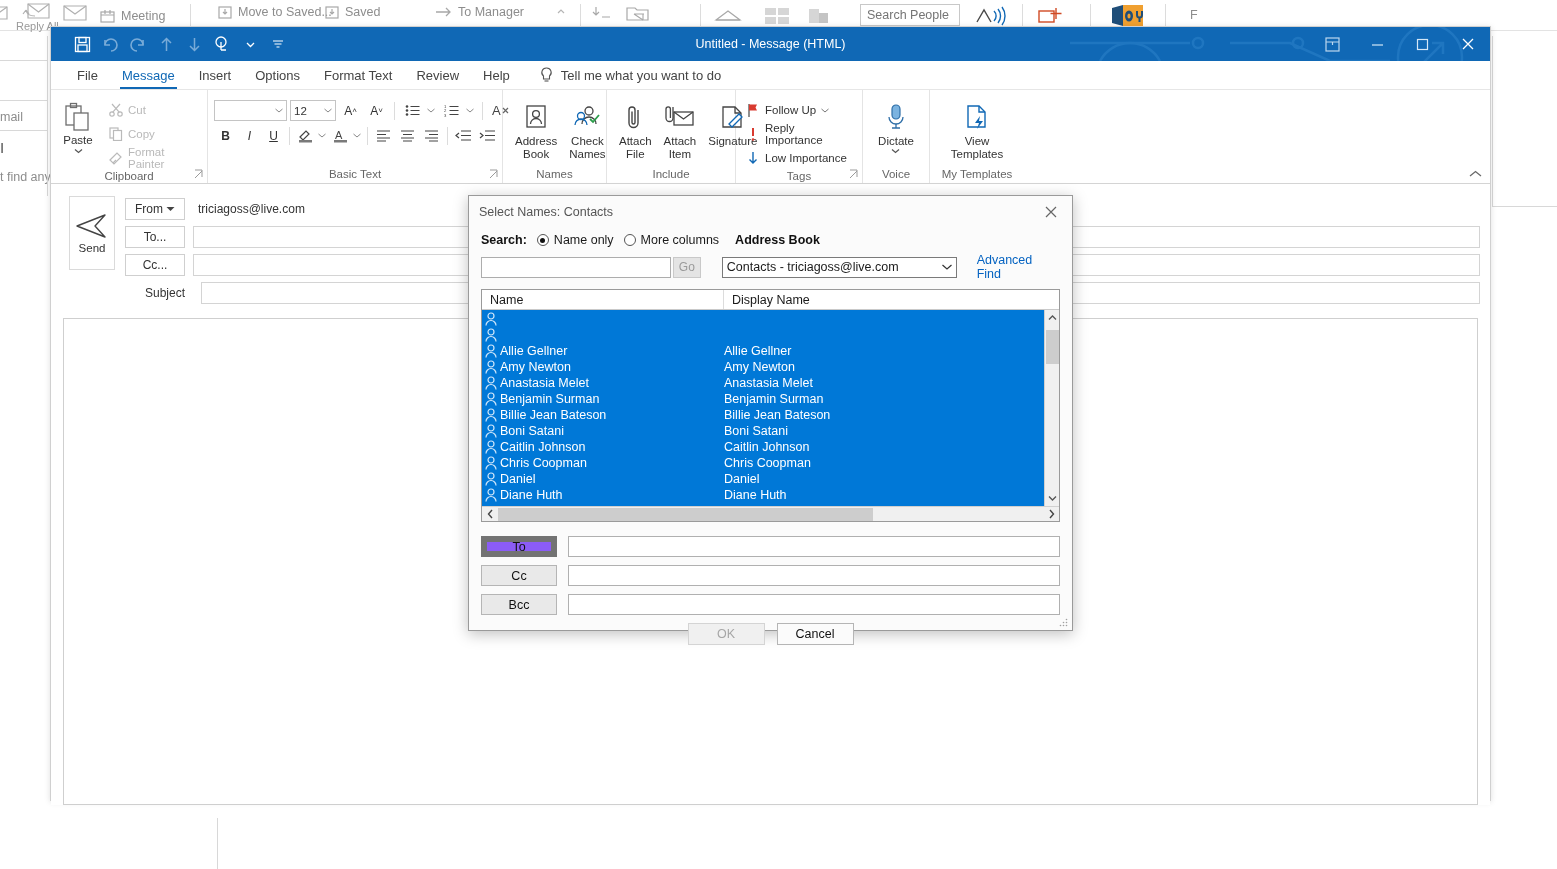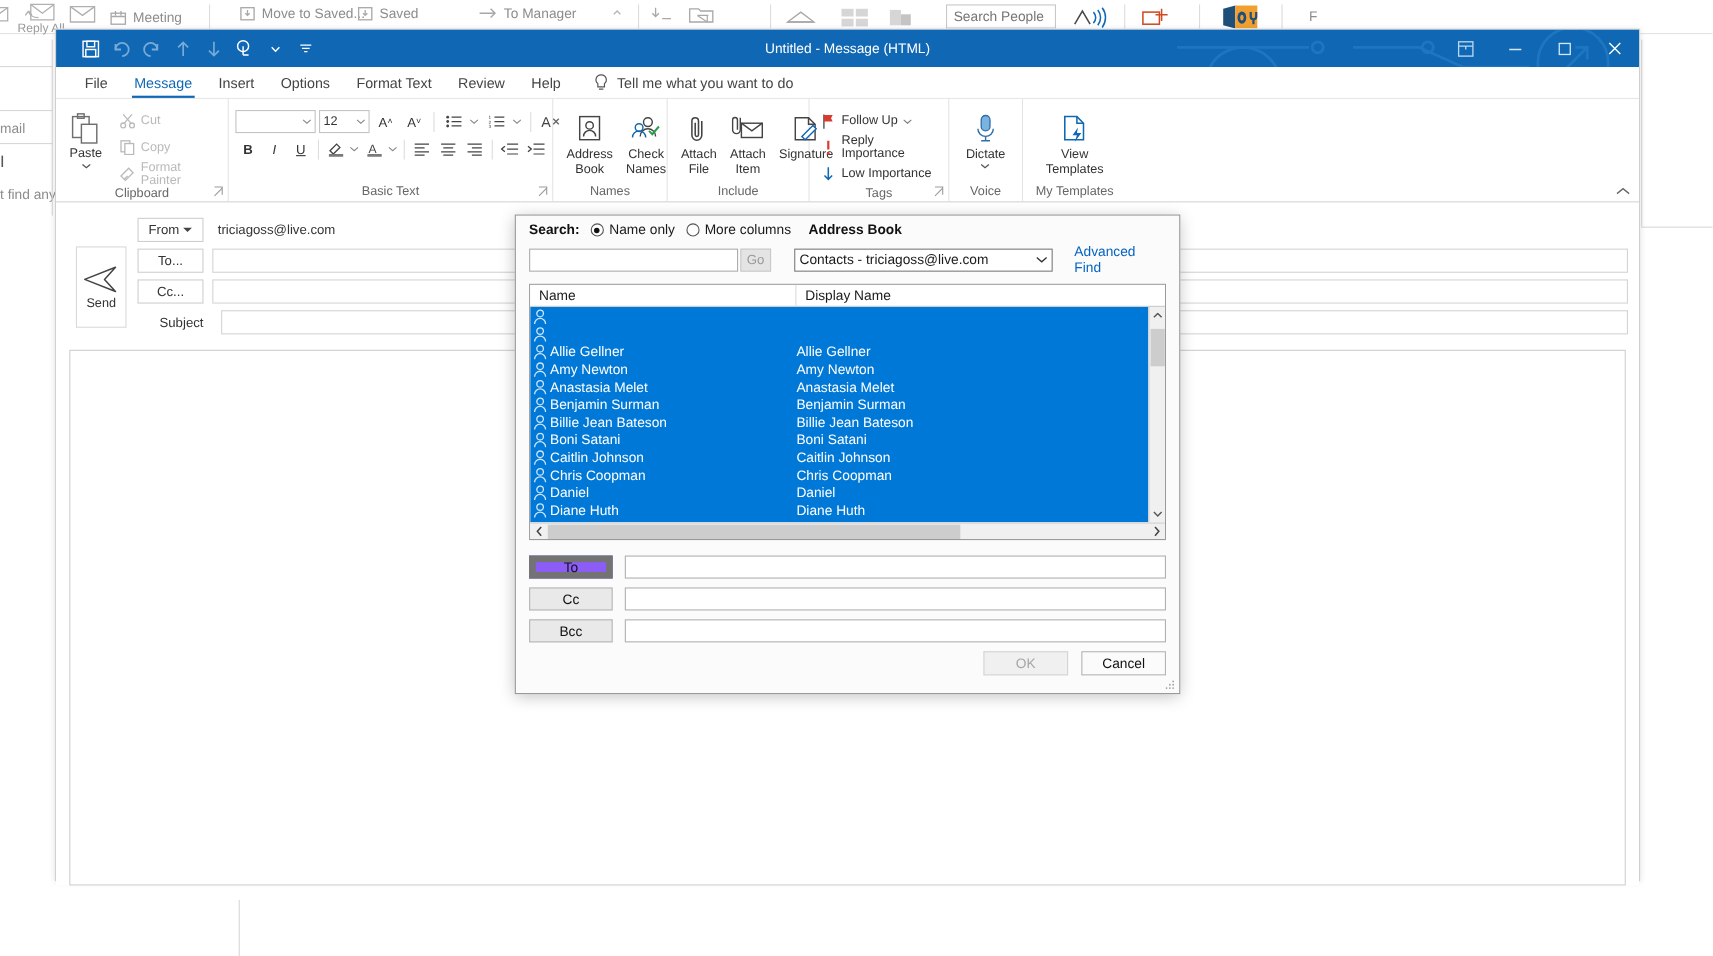--- a/index.html
+++ b/index.html
@@ -93,21 +93,21 @@
   .vdiv { width:1px; height:18px; background:#dcdcdc; margin:0 3px; }
   .fmtrow { display:flex; align-items:center; gap:1px; }
 
   .collapse-ribbon { position:absolute; right:8px; bottom:4px; color:#6a6a6a; font-size:11px; }
 
   
   .composewrap { padding:8px 0 0 0; background:#fff; }
   .compose { display:flex; padding:4px 10px 0 18px; }
   .sendbtn {
     width:46px; height:74px; border:1px solid #dadada; display:flex; flex-direction:column;
-    align-items:center; justify-content:center; gap:3px; font-size:11.5px; color:#333; margin-right:10px;margin-top:28px;
+    align-items:center; justify-content:center; gap:3px; font-size:11.5px; color:#333; margin-right:10px;
   }
   .fields { flex:1; }
   .frow { display:flex; align-items:center; height:26px; margin-bottom:2px;text-align:center; }
   .fbtn {
     width:60px; height:22px; border:1px solid #cfcfcf; background:#fff; font-size:12px;
     color:#333; display:flex; align-items:center; justify-content:center; gap:3px;
   }
   .fbtn.plain { border:none; background:transparent; justify-content:flex-end; padding-right:8px; width:68px; }
   .finput { flex:1; height:22px; border:1px solid #d4d4d4; background:#fff; margin-left:8px;
             font-size:12px; color:#333; padding:0 5px; display:flex; align-items:center; }
@@ -153,21 +153,21 @@
   .hsbtn { width:16px; display:flex; align-items:center; justify-content:center; color:#555; font-size:9px; }
   .hthumb { position:absolute; left:16px; top:1px; height:13px; width:375px; background:#cdcdcd; }
 
   .recips { margin-top:14px; }
   .rrow { display:flex; align-items:center; margin-bottom:8px; }
   .rbtn { width:76px; height:21px; border:1px solid #b5b5b5; background:#e9e9e9; font-size:12.5px;
           display:flex; align-items:center; justify-content:center; color:#111; }
   .rbtn.focus { border:6px solid #737373; background:#8b5cf6; }
   .rinput { flex:1; height:21px; border:1px solid #b0b0b0; background:#fff; margin-left:11px; }
 
-  .dlgbtns { display:flex; justify-content:flex-end; gap:12px; margin-top:6px; padding-right:0; }
+  .dlgbtns { display:flex; justify-content:center; gap:12px; margin-top:6px; padding-right:0; }
   .dbtn { width:77px; height:22px; border:1px solid #b5b5b5; background:#fbfbfb; font-size:12.5px;
           display:flex; align-items:center; justify-content:center; color:#111; }
   .dbtn.dis { color:#a6a6a6; background:#f0f0f0; border-color:#d4d4d4; }
   .grip { position:absolute; right:3px; bottom:2px; width:10px; height:10px; color:#a0a0a0; font-size:9px; }
   svg { display:block; }
 </style>
 </head>
 <body>
 
 <div id="root">
@@ -791,20 +791,28 @@
             <div class="fbtn plain">Subject</div>
             <div class="finput"></div>
           </div>
         </div>
       </div>
       <div class="bodyarea"></div>
     </div>
   </div>
 
   <div class="dialog">
+    <div class="dlg-title">
+      <span class="dlg-title-text">Select Names: Contacts</span>
+      <span class="dlg-close">
+        <svg width="12" height="12" viewBox="0 0 12 12">
+            <path d="M1 1 l10 10 M11 1 l-10 10" stroke="#666" stroke-width="1.2"></path>
+          </svg>
+      </span>
+    </div>
 
     <div class="dlg-body">
       <div class="searchrow">
         <span class="lbl-bold">Search:</span>
         <label class="radio">
           <span class="rc on"></span>
           <span>Name only</span>
         </label>
         <label class="radio">
           <span class="rc"></span>

